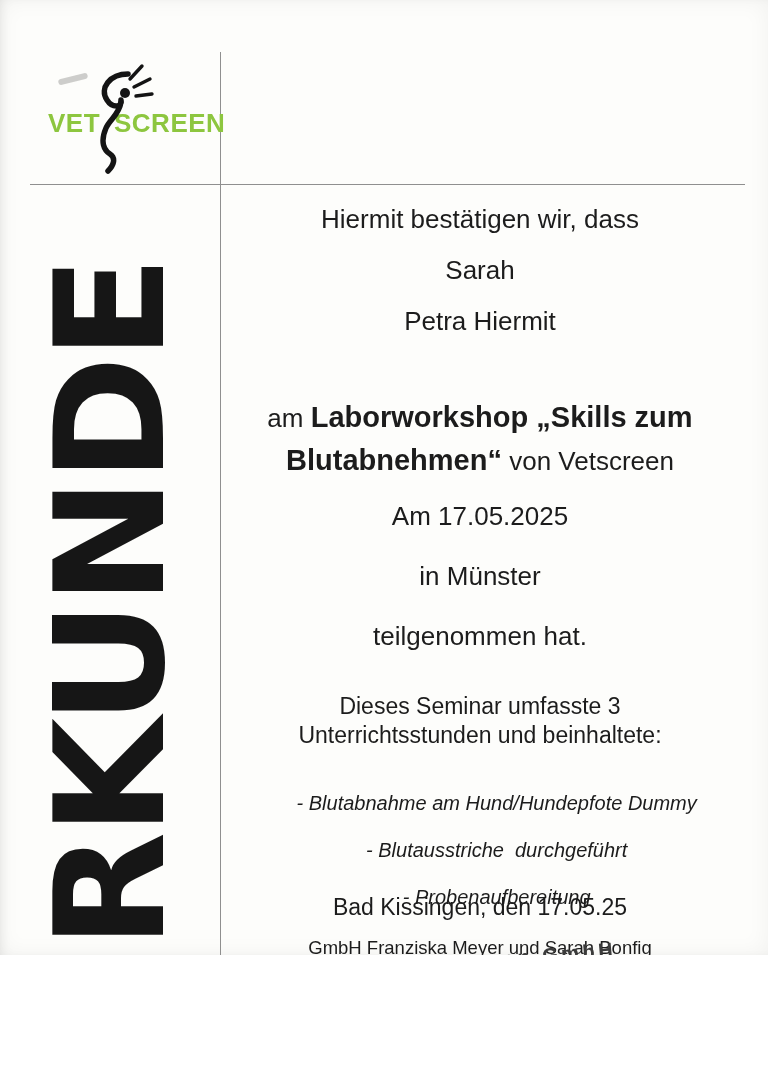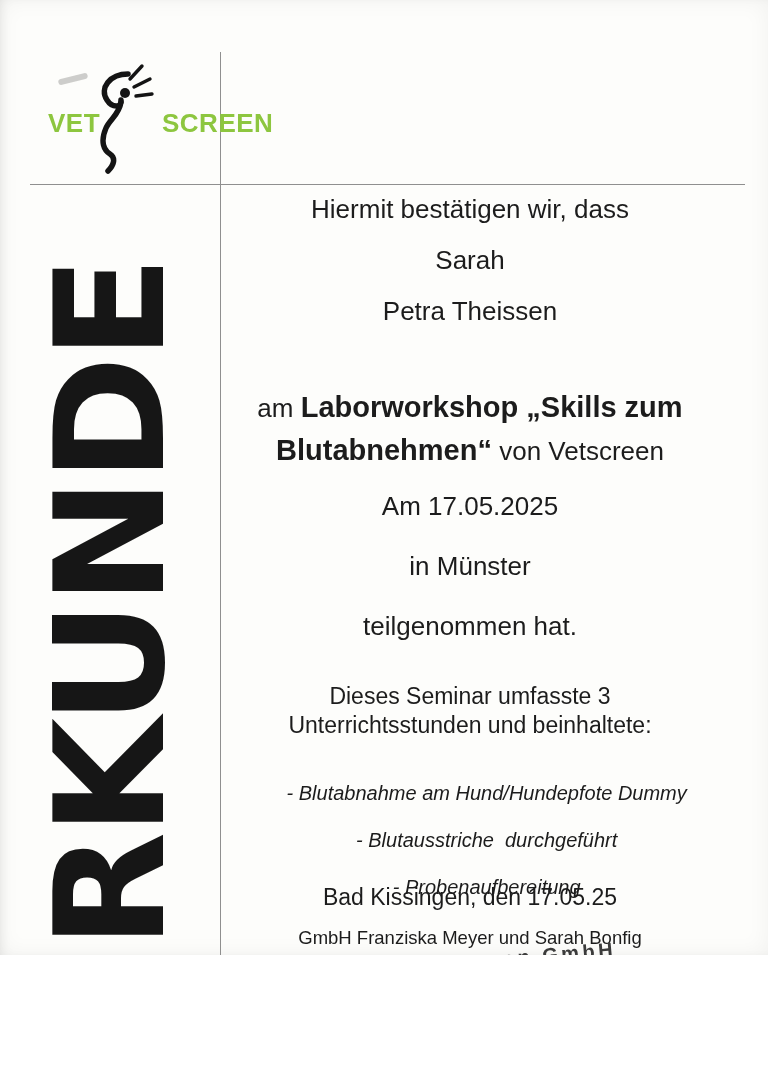--- a/index.html
+++ b/index.html
@@ -14,33 +14,33 @@
   }
   
   .v-rule{position:absolute;left:220px;top:52px;width:1px;height:1034px;background:#8f8f8f;}
   .h-rule{position:absolute;left:30px;top:184px;width:715px;height:1px;background:#8f8f8f;}
   .smudge{position:absolute;left:58px;top:76px;width:30px;height:6px;background:#c4c4c2;
           border-radius:3px;transform:rotate(-14deg);opacity:.85;}
   
   .logo{position:absolute;left:48px;top:64px;width:180px;height:112px;}
   .logo .word{position:absolute;top:44px;font-size:26px;font-weight:bold;letter-spacing:.5px;}
   .logo .word.vet{left:0;}
-  .logo .word.screen{left:66px;margin-left:48px;}
+  .logo .word.screen{left:66px;}
   .logo svg{position:absolute;left:36px;top:-2px;}
   
   .urkunde{
     position:absolute;left:32px;top:1088px;width:848px;
     transform:rotate(-90deg);transform-origin:0 0;
     font-family:"DejaVu Sans",sans-serif;
     font-size:152px;font-weight:bold;letter-spacing:-4px;
     line-height:158px;text-align:center;color:#161616;
     white-space:nowrap;
   }
   
-  .content p{position:absolute;left:220px;width:500px;margin:0;text-align:center;}
+  .content p{position:absolute;left:220px;width:500px;margin:10px;text-align:center;}
   .t-std{font-size:26px;line-height:1.2;}
   .t-course{font-size:26px;line-height:42px;}
   .t-course strong{font-size:29px;}
   .t-seminar{font-size:23px;line-height:29px;}
   .t-topics{font-size:20px;line-height:23.5px;font-style:italic;white-space:pre-wrap;}
   .t-place{font-size:23px;}
   .t-signers{font-size:18.5px;}
   #intro{top:194px;} #salutation{top:245px;} #participant{top:296px;}
   #course{top:386px;} #dateline{top:491px;} #location{top:551px;}
   #participation{top:611px;} #seminar{top:682px;} #topics{top:758px;}
@@ -79,21 +79,21 @@
         <path d="M52,34 L68,32" stroke-width="3.4"></path>
       </g>
     </svg>
   </div>
 
   <div class="urkunde">URKUNDE</div>
 
   <div class="content">
     <p id="intro" class="t-std">Hiermit bestätigen wir, dass</p>
     <p id="salutation" class="t-std">Sarah</p>
-    <p id="participant" class="t-std">Petra Theissen</p>
+    <p id="participant" class="t-std">Petra Hiermit</p>
 
     <p id="course" class="t-course">
       <span>am</span>
       <strong>Laborworkshop „Skills zum</strong><br>
       <strong>Blutabnehmen“</strong>
       <span>von Vetscreen</span>
     </p>
 
     <p id="dateline" class="t-std">Am 17.05.2025</p>
     <p id="location" class="t-std">in Münster</p>

